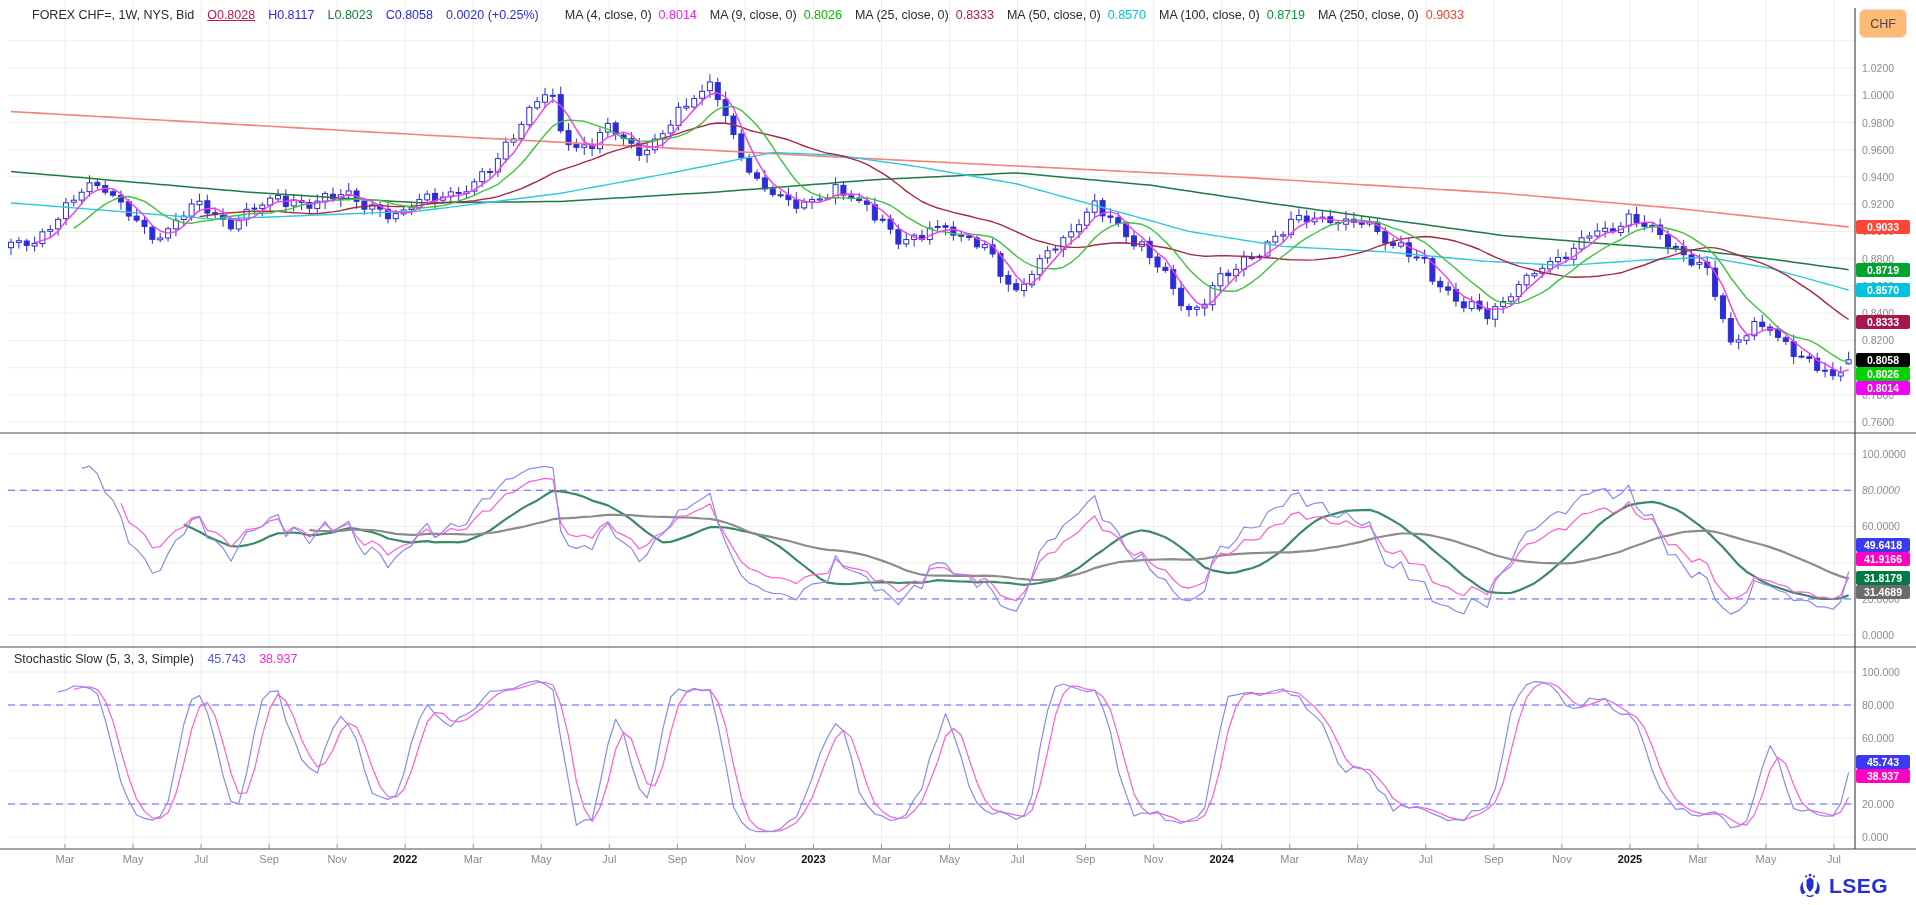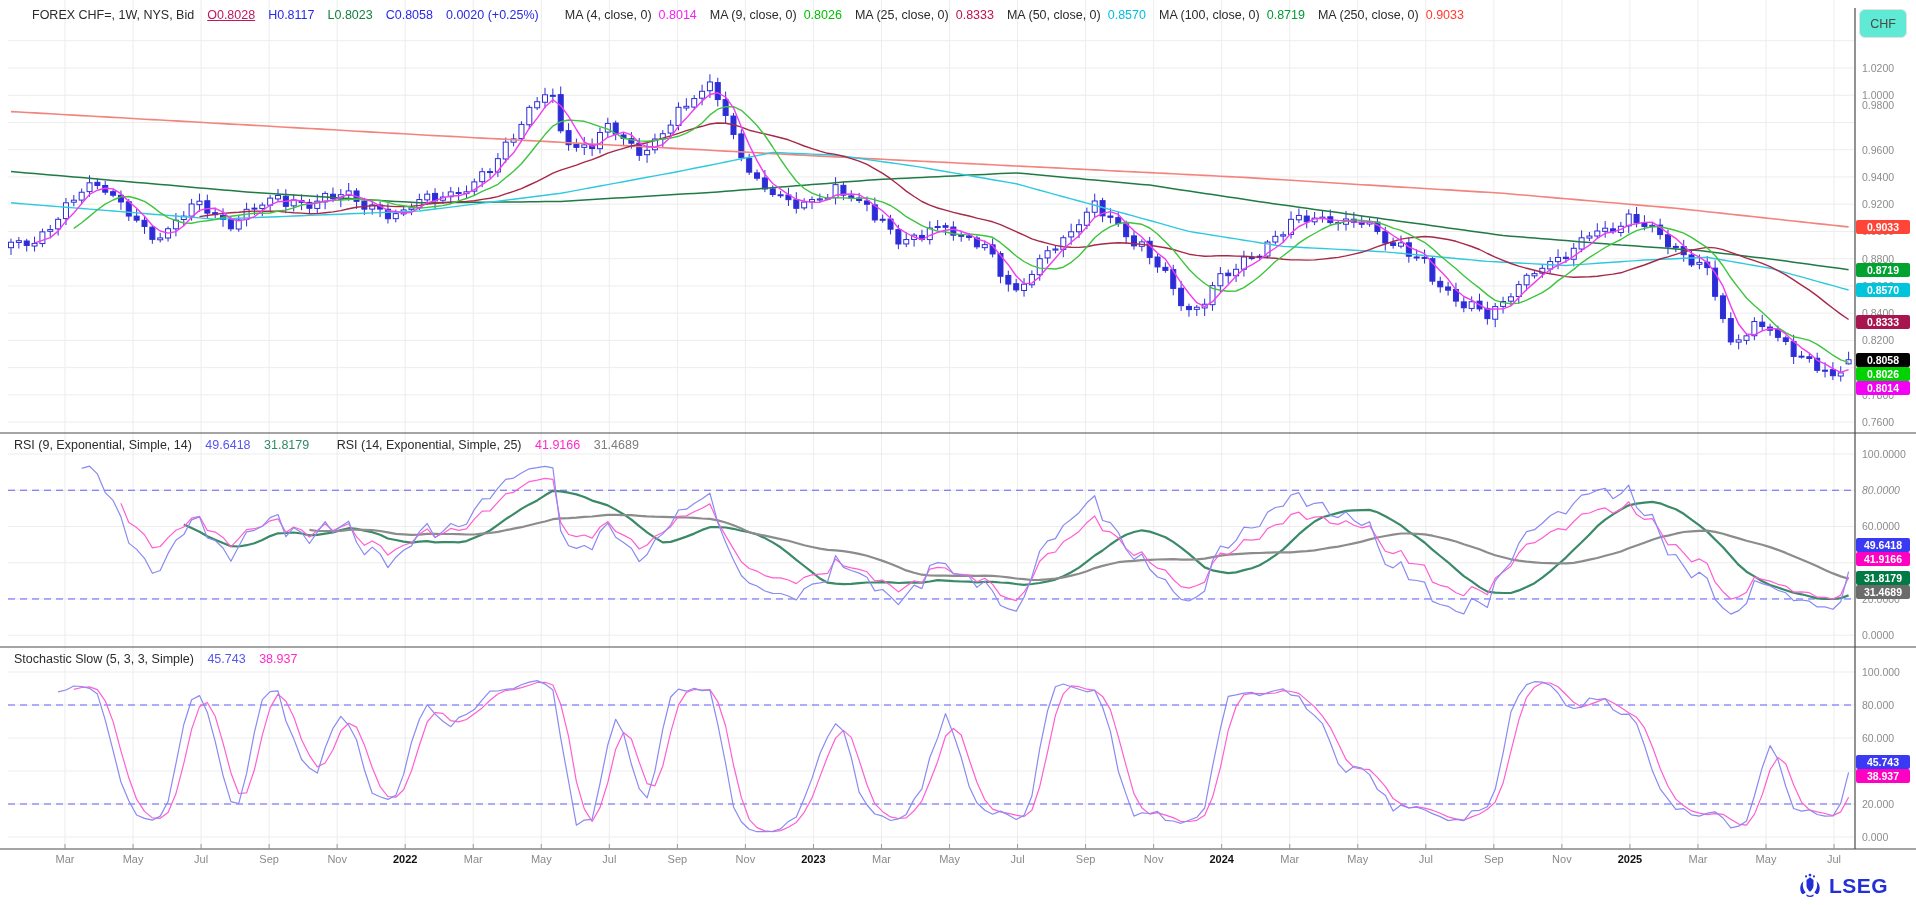--- a/index.html
+++ b/index.html
@@ -15,21 +15,21 @@
   #rsi-header,#stoch-header{position:absolute;left:14px;font-size:12.5px;color:#2b2b2b;white-space:nowrap;z-index:5;}
   #rsi-header{top:438px;}
   #stoch-header{top:652px;}
   #rsi-header span,#stoch-header span{margin-right:10px;}
   .ytick{position:absolute;left:1862px;font-size:10.5px;color:#8c8c8c;transform:translateY(-6px);z-index:3;}
   .badge{position:absolute;left:1856px;width:54px;height:14px;line-height:14px;text-align:center;
     font-size:10.5px;font-weight:700;color:#fff;border-radius:2px;z-index:4;}
   .xlab{position:absolute;top:853px;font-size:11px;color:#8a8a8a;transform:translateX(-50%);z-index:3;}
   .xlab.year{color:#111;font-weight:700;}
   #chf-button{position:absolute;left:1859px;top:9px;width:46px;height:27px;border:1px solid #e2e2e2;
-    border-radius:6px;background:#5eead4;display:flex;align-items:center;justify-content:center;
+    border-radius:6px;background:#fdba74;display:flex;align-items:center;justify-content:center;
     font-size:12.5px;color:#4a4a4a;z-index:6;cursor:pointer;}
   #lseg-logo{position:absolute;left:1796px;top:872px;display:flex;align-items:center;gap:5px;z-index:6;}
   #lseg-logo .wordmark{font-size:21px;font-weight:800;letter-spacing:0.5px;}
 </style>
 </head>
 <body>
 
 <div id="app">
 
   <svg id="canvas" width="1916" height="905">
@@ -686,39 +686,31 @@
           <span class="lab">MA (250, close, 0)</span>
           <span style="color: rgb(255, 59, 48);">0.9033</span>
         </span>
       </span>
   </div>
 
   <div id="chf-button">
     <span>CHF</span>
   </div>
 
-  <div id="rsi-header">
-    <span>RSI (9, Exponential, Simple, 14)</span>
-    <span id="rsi-v1" style="color: rgb(86, 86, 240);">49.6418</span>
-    <span id="rsi-m1" style="color: rgb(46, 139, 99);">31.8179</span>
-    <span style="margin-left:14px;">RSI (14, Exponential, Simple, 25)</span>
-    <span id="rsi-v2" style="color: rgb(255, 41, 200);">41.9166</span>
-    <span id="rsi-m2" style="color: rgb(125, 125, 125);">31.4689</span>
-  </div>
 
   <div id="stoch-header">
     <span>Stochastic Slow (5, 3, 3, Simple)</span>
     <span id="sto-k" style="color: rgb(86, 86, 240);">45.743</span>
     <span id="sto-d" style="color: rgb(255, 41, 200);">38.937</span>
   </div>
 
   <div id="labels-layer">
       <div class="ytick" style="top: 68px;">1.0200</div>
       <div class="ytick" style="top: 95.24px;">1.0000</div>
-      <div class="ytick" style="top: 105px;">0.9800</div>
+      <div class="ytick" style="top: 123px;">0.9800</div>
       <div class="ytick" style="top: 149.72px;">0.9600</div>
       <div class="ytick" style="top: 176.96px;">0.9400</div>
       <div class="ytick" style="top: 204.2px;">0.9200</div>
       <div class="ytick" style="top: 231.44px;">0.9000</div>
       <div class="ytick" style="top: 258.68px;">0.8800</div>
       <div class="ytick" style="top: 285.92px;">0.8600</div>
       <div class="ytick" style="top: 313.16px;">0.8400</div>
       <div class="ytick" style="top: 340.4px;">0.8200</div>
       <div class="ytick" style="top: 367.64px;">0.8000</div>
       <div class="ytick" style="top: 394.88px;">0.7800</div>

